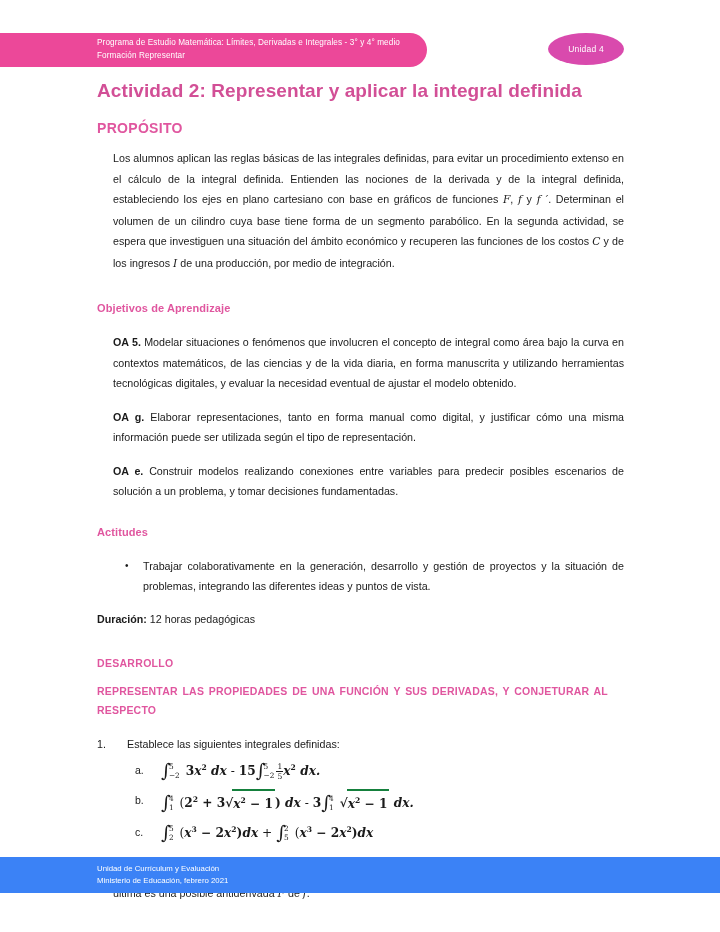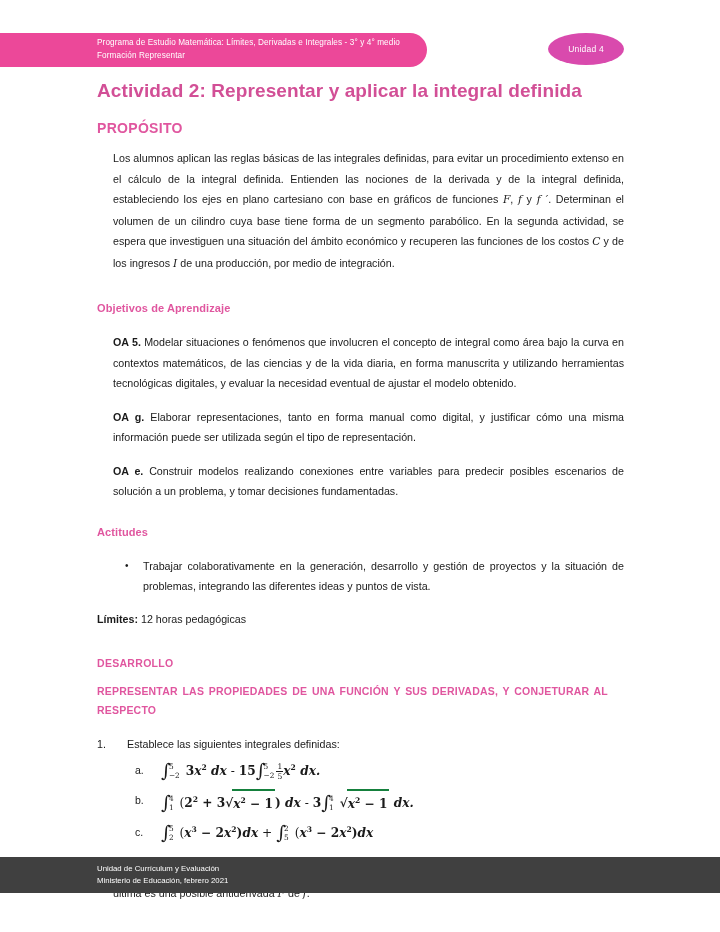--- a/index.html
+++ b/index.html
@@ -237,21 +237,21 @@
 
   .italic-var { font-family: "DejaVu Serif", serif; font-style: italic; }
 
   
   .footer-bar {
     position: absolute;
     left: 0;
     bottom: 39px;
     width: 720px;
     height: 36px;
-    background: #404040;
+    background: #3b82f6;
   }
   .footer-text {
     position: absolute;
     left: 97px;
     top: 6px;
     color: #ffffff;
     font-size: 7.8px;
     line-height: 11.8px;
   }
   .footer-page {
@@ -297,21 +297,21 @@
   <div class="sec-gap-md"></div>
 
   <div class="label-pink sub">Actitudes</div>
 
   <div class="sec-gap-sm"></div>
 
   <ul class="attitudes">
     <li><span class="bullet">•</span><span>Trabajar colaborativamente en la generación, desarrollo y gestión de proyectos y la situación de problemas, integrando las diferentes ideas y puntos de vista.</span></li>
   </ul>
 
-  <div class="duration"><b>Límites:</b><span> 12 horas pedagógicas</span></div>
+  <div class="duration"><b>Duración:</b><span> 12 horas pedagógicas</span></div>
 
   <div class="sec-gap-lg"></div>
   <div class="sec-gap-md"></div>
 
   <div class="desarrollo-heading">DESARROLLO</div>
 
   <div class="desarrollo-sub">REPRESENTAR LAS PROPIEDADES DE UNA FUNCIÓN Y SUS DERIVADAS, Y CONJETURAR AL RESPECTO</div>
 
   <ol class="exercises">
     <li>

